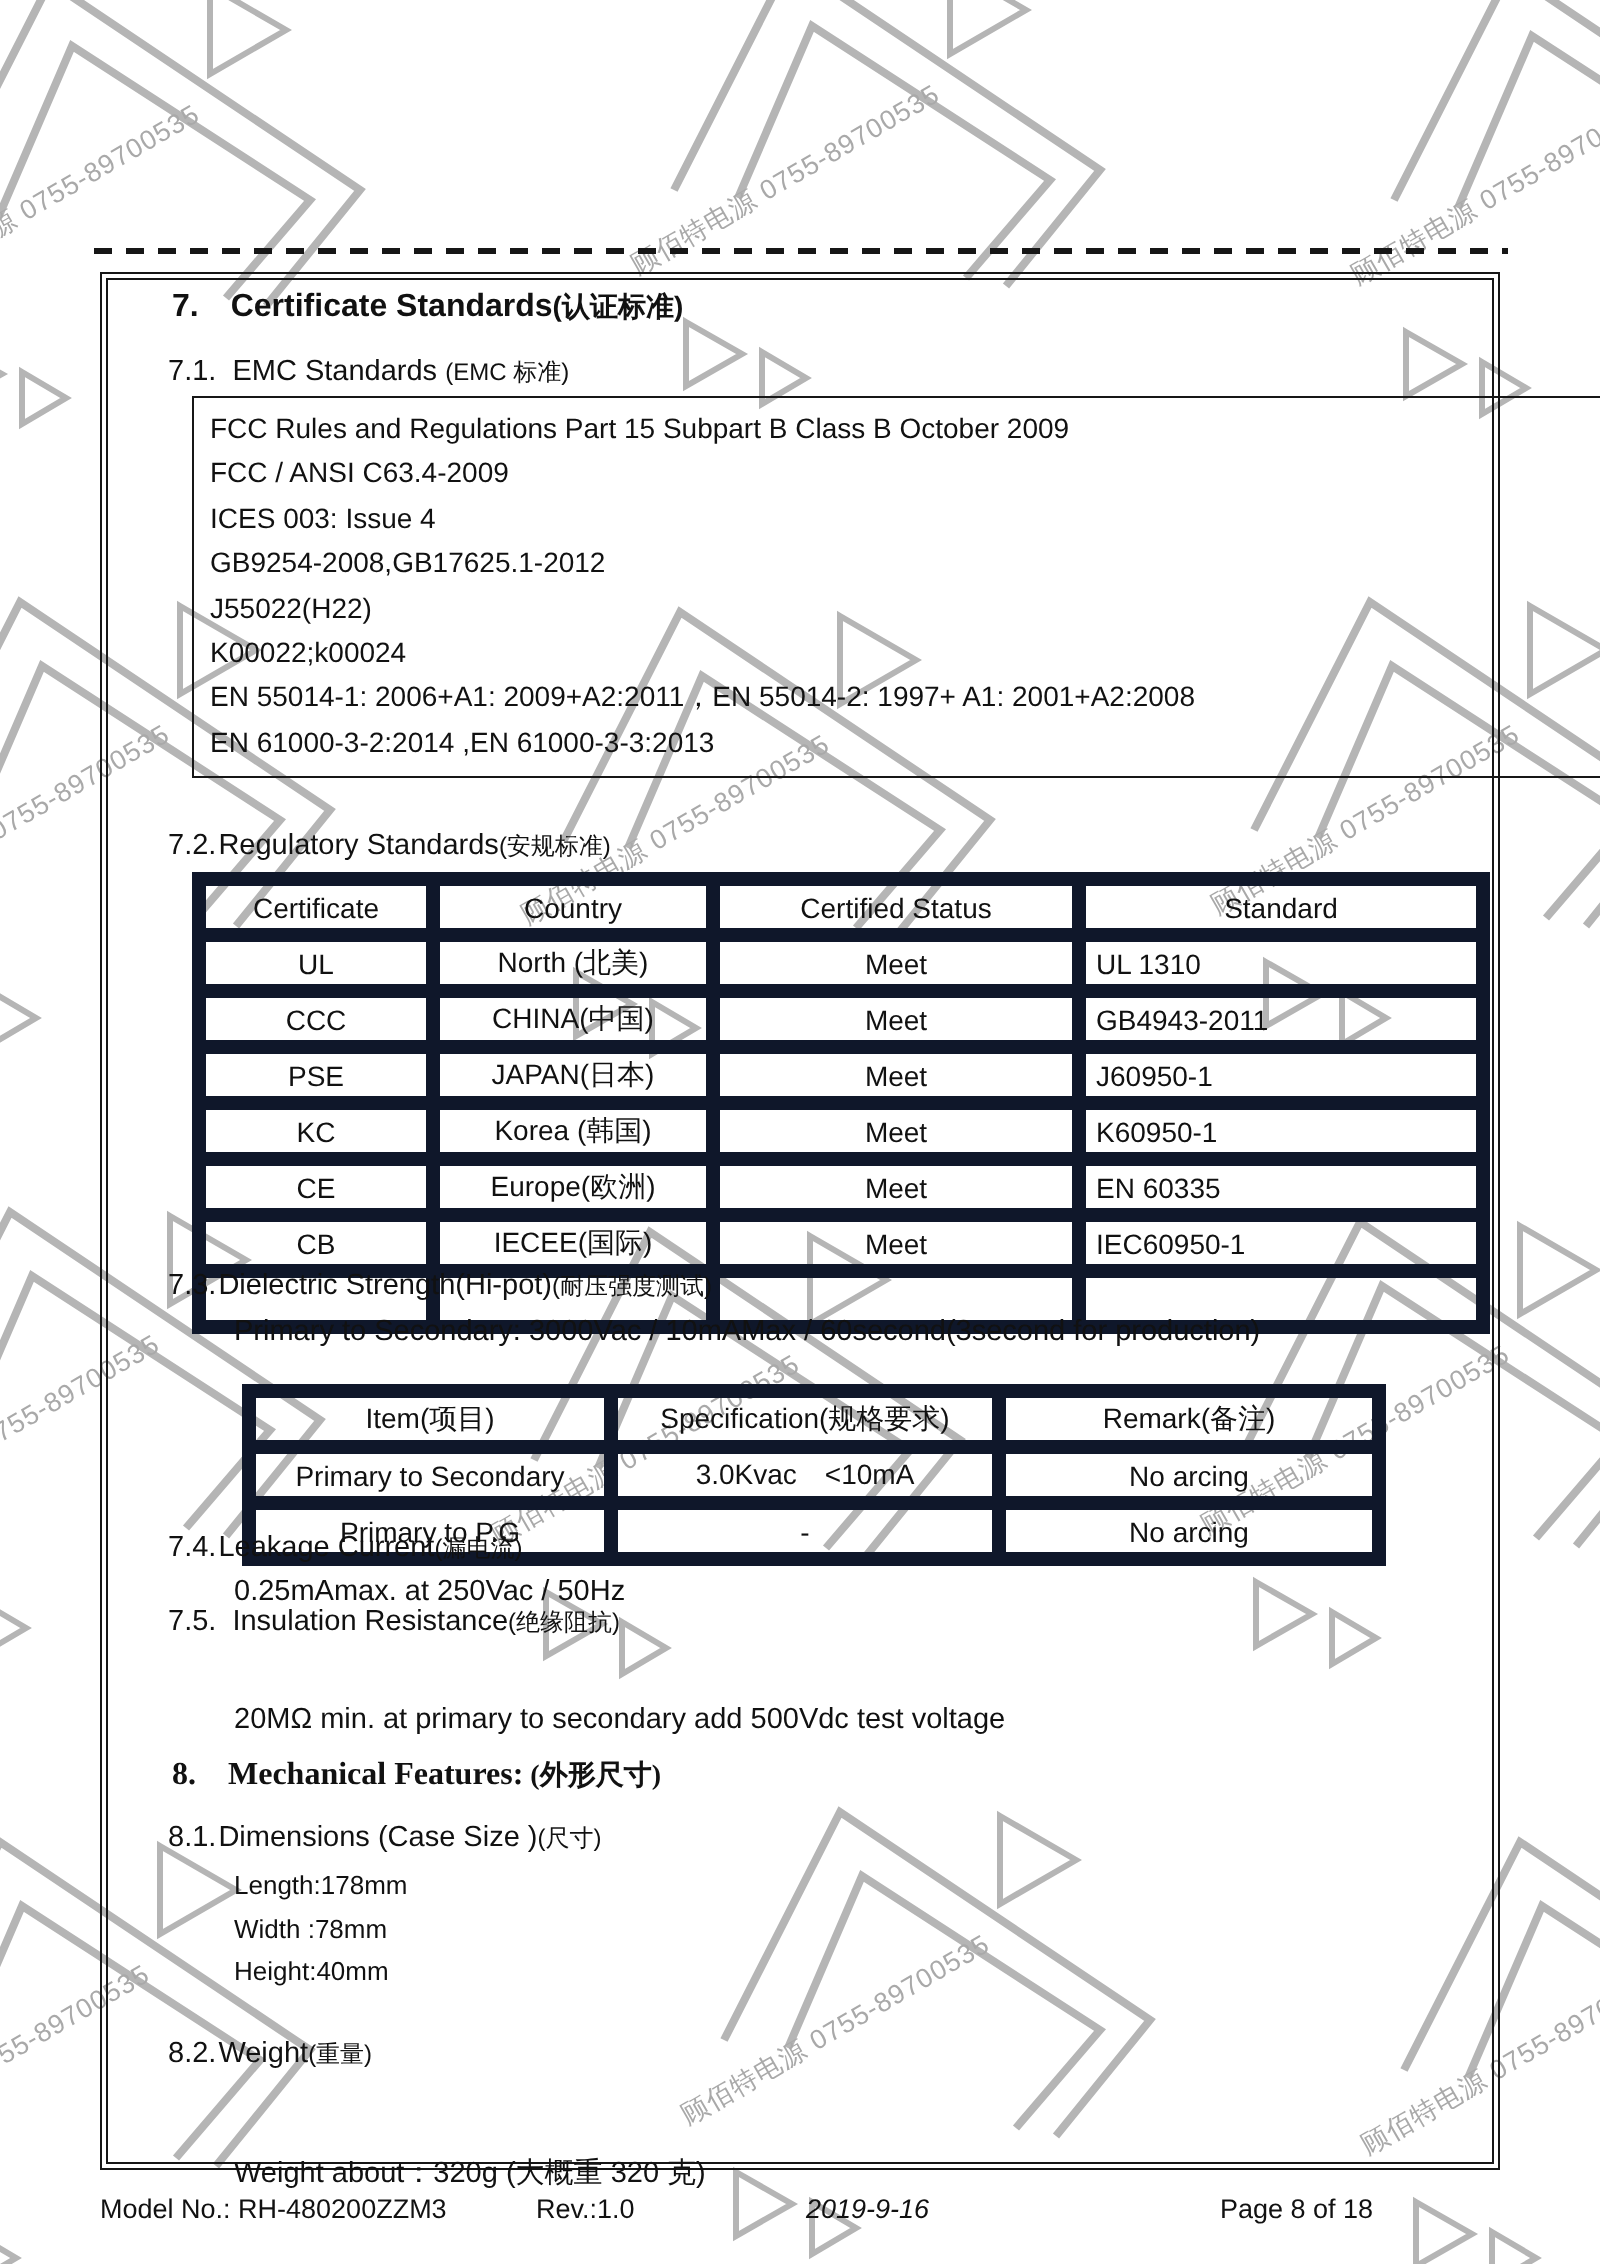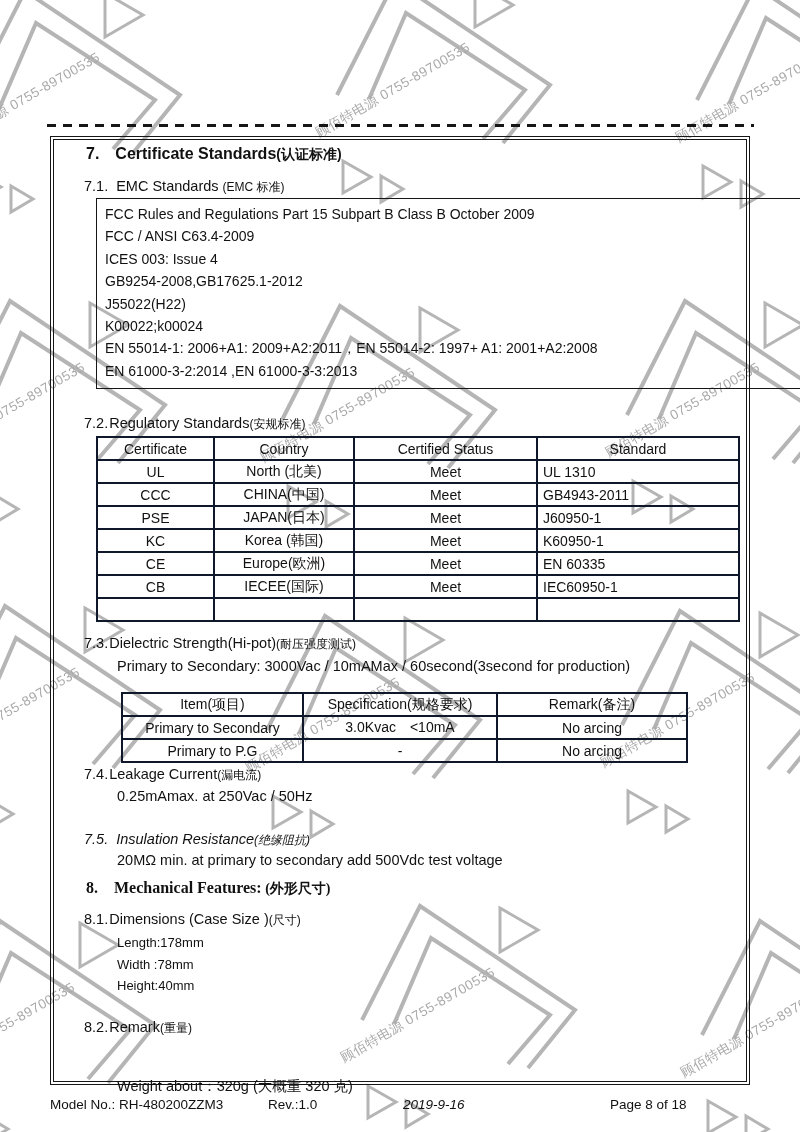--- a/index.html
+++ b/index.html
@@ -43,42 +43,42 @@
   
   .emc-box{
     position:absolute;left:45px;top:61px;width:750px;height:191px;
     border:1px solid #161616;box-sizing:border-box;padding:4px 8px;
     font-size:14px;line-height:22.4px;
   }
   .emc-line{white-space:nowrap;}
   
   table.tbl{border-collapse:collapse;position:absolute;table-layout:fixed;font-size:14px;}
   table.tbl th,table.tbl td{
-    border:2px solid #0f172a;height:21px;padding:0 2px;
+    border:7px solid #0f172a;height:21px;padding:0 2px;
     font-weight:normal;text-align:center;vertical-align:middle;
     overflow:hidden;white-space:nowrap;
   }
   #reg-table{left:45px;top:299px;width:642px;}
   #reg-table td:nth-child(4){text-align:left;padding-left:5px;}
   #hipot-table{left:70px;top:555px;width:565px;}
   
   .dim-lines{position:absolute;left:66px;top:795px;font-size:13px;line-height:21.6px;}
   
   .footer{position:absolute;top:1097px;left:0;width:800px;height:20px;z-index:1;font-size:13.5px;}
   .footer span{position:absolute;white-space:nowrap;}
   .f-model{left:50px;text-align:center;}
   .f-rev{left:268px;}
   .f-date{left:403px;font-style:italic;}
   .f-page{left:610px;}
   
   #h7{top:8px;}   #s71h{top:41px;}
   #s72h{top:278px;}
   #s73h{top:498px;} #s73n{top:521px;}
   #s74h{top:629px;text-align:center;} #s74n{top:651px;}
-  #s75h{top:694px;font-style:italic;} #s75n{top:715px;}
+  #s75h{top:666px;} #s75n{top:715px;}
   #h8{top:742px;font-family:Liberation Serif, serif;}  #s81h{top:774px;}
   #s82h{top:882px;} #s82n{top:903px;margin-top:37px;}
 </style>
 </head>
 <body>
 
 <svg width="0" height="0" style="position:absolute">
   <symbol id="wm-logo" viewBox="0 0 235 230">
     <polyline class="wm-stroke" points="12,120 70,6 225,110 178,168"></polyline>
     <polyline class="wm-stroke" points="44,124 81,38 200,115 158,164"></polyline>
@@ -302,21 +302,21 @@
     <div class="sub-h" id="s81h">
       <span class="num">8.1.</span><span>Dimensions (Case Size )</span><span class="cn">(尺寸)</span>
     </div>
     <div class="dim-lines" id="dim-lines">
         <div>Length:178mm</div>
         <div>Width :78mm</div>
         <div>Height:40mm</div>
       </div>
 
     <div class="sub-h" id="s82h">
-      <span class="num">8.2.</span><span>Remark</span><span class="cn">(重量)</span>
+      <span class="num">8.2.</span><span>Weight</span><span class="cn">(重量)</span>
     </div>
     <div class="note" id="s82n">Weight about：320g (大概重 320 克)</div>
 
   </div>
 
   <div class="footer">
     <span class="f-model">Model No.: RH-480200ZZM3</span>
     <span class="f-rev">Rev.:1.0</span>
     <span class="f-date">2019-9-16</span>
     <span class="f-page">Page 8 of 18</span>

